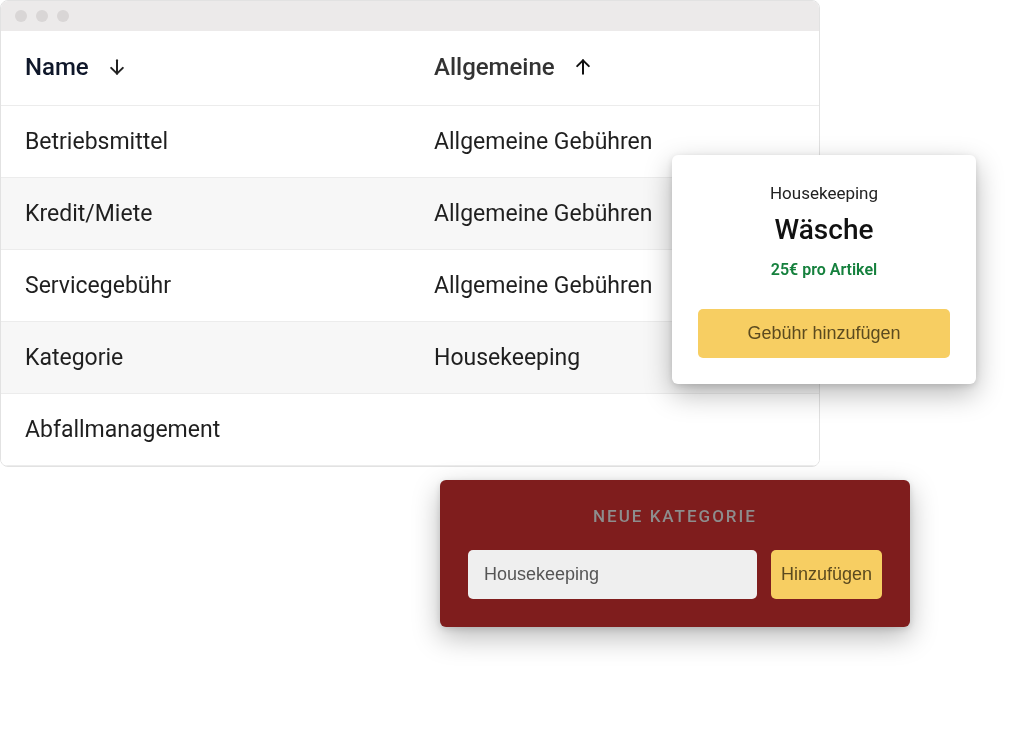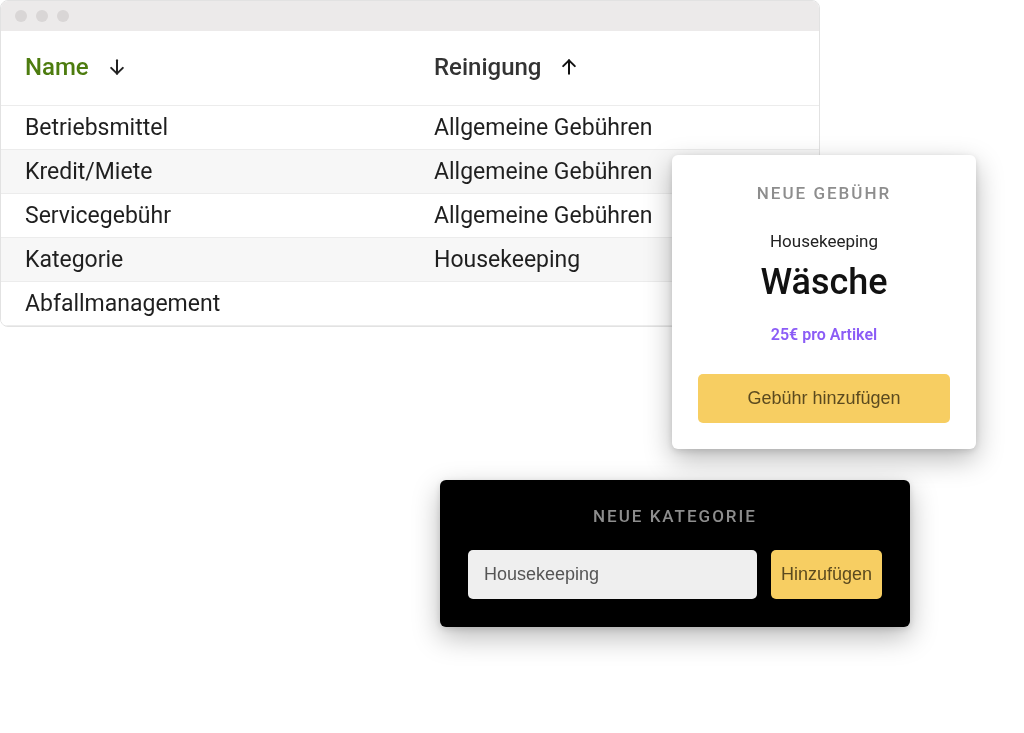--- a/index.html
+++ b/index.html
@@ -50,31 +50,31 @@
   .table thead th {
     text-align: left;
     font-weight: 500;
     font-size: 24px;
     color: #333;
     padding: 22px 24px;
     background: #fff;
     border-bottom: 1px solid #ececec;
   }
   .table thead th.name-col {
-    color: #4d7c0f;
+    color: #0f172a;
   }
   .sort-icon {
     display: inline-block;
     margin-left: 12px;
     vertical-align: middle;
   }
   .table tbody td {
     font-size: 23px;
     color: #1f1f1f;
-    padding: 8px 24px;
+    padding: 22px 24px;
     border-bottom: 1px solid #ececec;
     background: #fff;
   }
   .table tbody tr:nth-child(even) td {
     background: #f7f7f7;
   }
   .col-name { width: 50%; }
   .col-cat  { width: 50%; }
 
   
@@ -96,29 +96,29 @@
     font-size: 17px;
     font-weight: 500;
     margin-bottom: 28px;
   }
   .fee-category {
     font-size: 17px;
     color: #222;
     margin-bottom: 10px;
   }
   .fee-name {
-    font-size: 36px;
+    font-size: 28px;
     color: #111;
     font-weight: 500;
-    margin-bottom: 22px;
+    margin-bottom: 14px;
   }
   .fee-price {
     font-size: 16px;
     font-weight: 600;
-    color: #8b5cf6;
+    color: #15803d;
     margin-bottom: 30px;
   }
   .btn {
     display: inline-block;
     border: none;
     border-radius: 5px;
     background: #f7ce62;
     color: #5b4a1f;
     font-size: 18px;
     font-weight: 500;
@@ -129,21 +129,21 @@
   .btn-block {
     width: 100%;
   }
 
   
   .card-cat {
     position: absolute;
     left: 440px;
     top: 480px;
     width: 470px;
-    background: #000000;
+    background: #7f1d1d;
     border-radius: 6px;
     box-shadow: 0 10px 28px rgba(0,0,0,0.28), 0 2px 6px rgba(0,0,0,0.12);
     padding: 26px 28px 28px 28px;
     box-sizing: border-box;
   }
   .card-cat .card-title {
     text-align: center;
     margin-bottom: 24px;
   }
   .cat-row {
@@ -180,21 +180,21 @@
           <th class="col-name name-col">
             <span>Name</span>
             <span class="sort-icon">
               <svg width="20" height="20" viewBox="0 0 24 24" fill="none" stroke="#222" stroke-width="2.4" stroke-linecap="round" stroke-linejoin="round">
                   <line x1="12" y1="4" x2="12" y2="20"></line>
                   <polyline points="5 13 12 20 19 13"></polyline>
                 </svg>
             </span>
           </th>
           <th class="col-cat">
-            <span>Reinigung</span>
+            <span>Allgemeine</span>
             <span class="sort-icon">
               <svg width="20" height="20" viewBox="0 0 24 24" fill="none" stroke="#111" stroke-width="2.4" stroke-linecap="round" stroke-linejoin="round">
                   <line x1="12" y1="20" x2="12" y2="4"></line>
                   <polyline points="5 11 12 4 19 11"></polyline>
                 </svg>
             </span>
           </th>
         </tr>
       </thead>
       <tbody>
@@ -224,20 +224,19 @@
 
   <div class="card-cat">
     <div class="card-title">NEUE KATEGORIE</div>
     <div class="cat-row">
       <input class="cat-input" type="text" value="Housekeeping" style="">
       <button class="btn">Hinzufügen</button>
     </div>
   </div>
 
   <div class="card-fee">
-    <div class="card-title">NEUE GEBÜHR</div>
     <div class="fee-category">Housekeeping</div>
     <div class="fee-name">Wäsche</div>
     <div class="fee-price">25€ pro Artikel</div>
     <button class="btn btn-block">Gebühr hinzufügen</button>
   </div>
 
 </div>
 
 </body></html>

